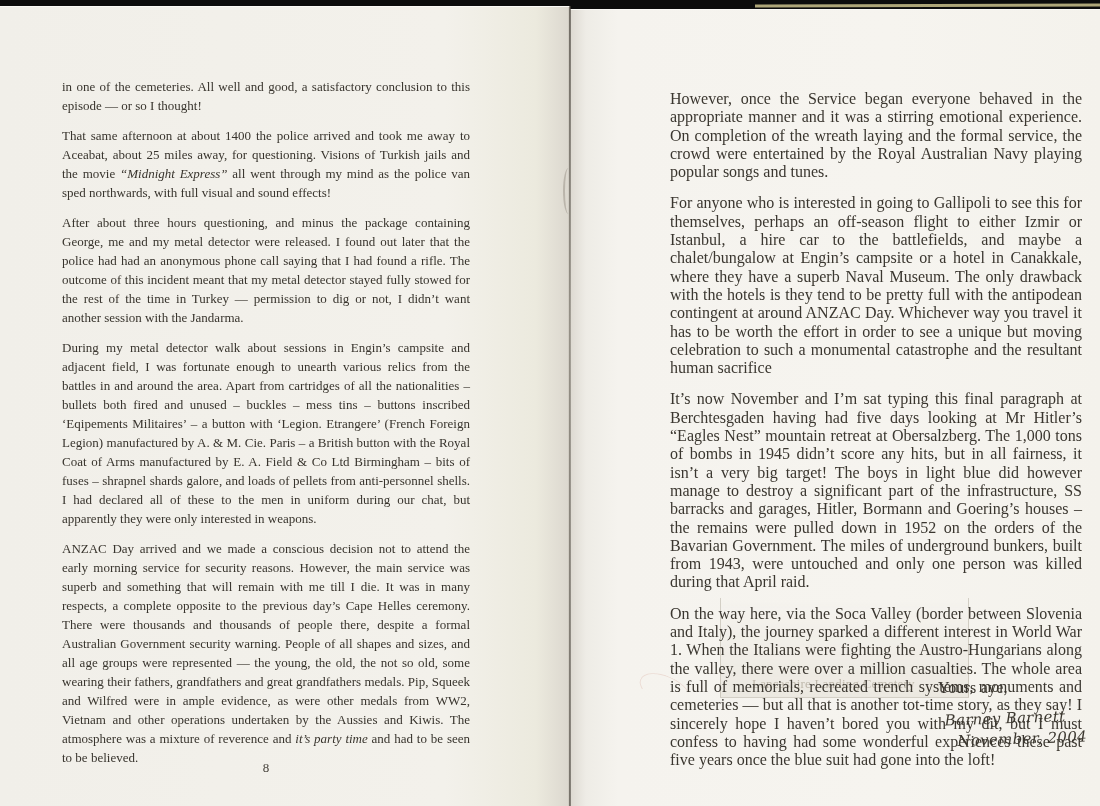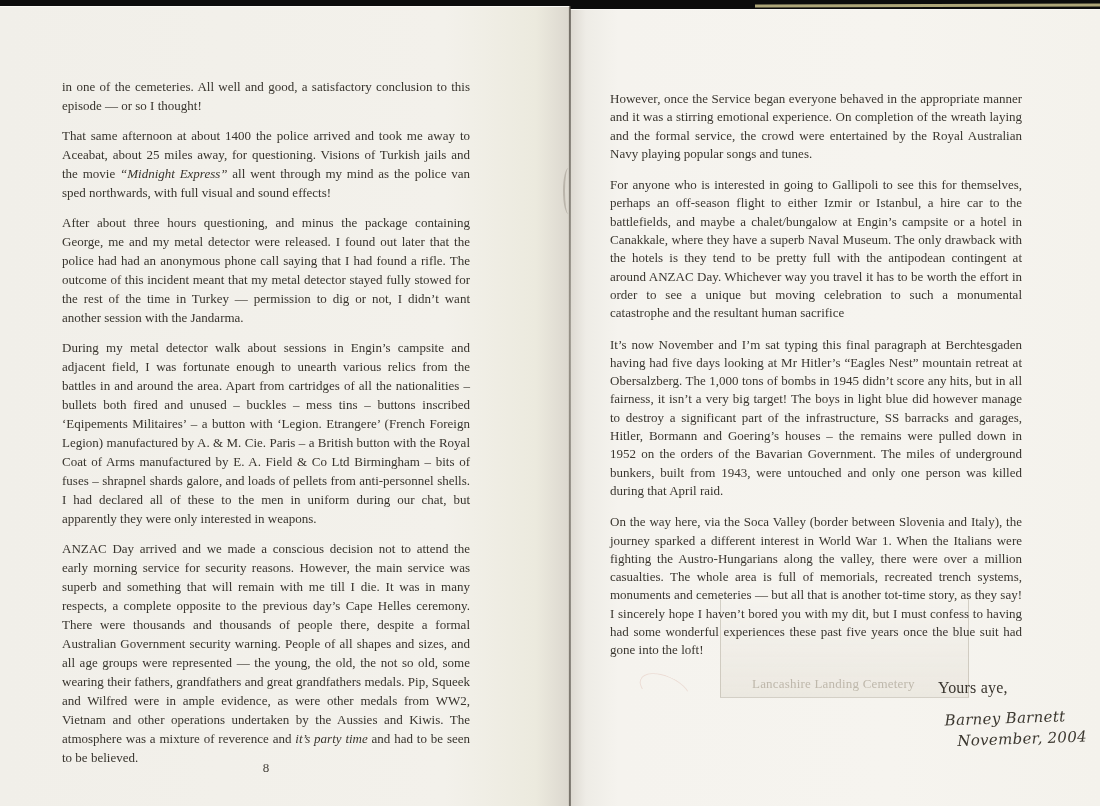--- a/index.html
+++ b/index.html
@@ -40,22 +40,22 @@
   }
 
   
   .text-block { color: #38342d; text-align: justify; }
   .text-left {
     position: absolute; left: 62px; top: 77px; width: 408px;
     font-size: 13px; line-height: 19px;
   }
   .text-left p { margin: 0 0 11px 0; }
   .text-right {
-    position: absolute; left: 610px; top: 90px; width: 412px;
-    font-size: 13px; line-height: 18.3px; color: #3a362f;
+    position: absolute; left: 670px; top: 90px; width: 412px;
+    font-size: 16px; line-height: 18.3px; color: #3a362f;
   }
   .text-right p { margin: 0 0 13px 0; }
   .text-block i { font-style: italic; }
 
   .page-num {
     position: absolute; left: 62px; top: 760px; width: 408px;
     text-align: center; font-size: 13px; color: #45413a;
   }
 
   .closing {

